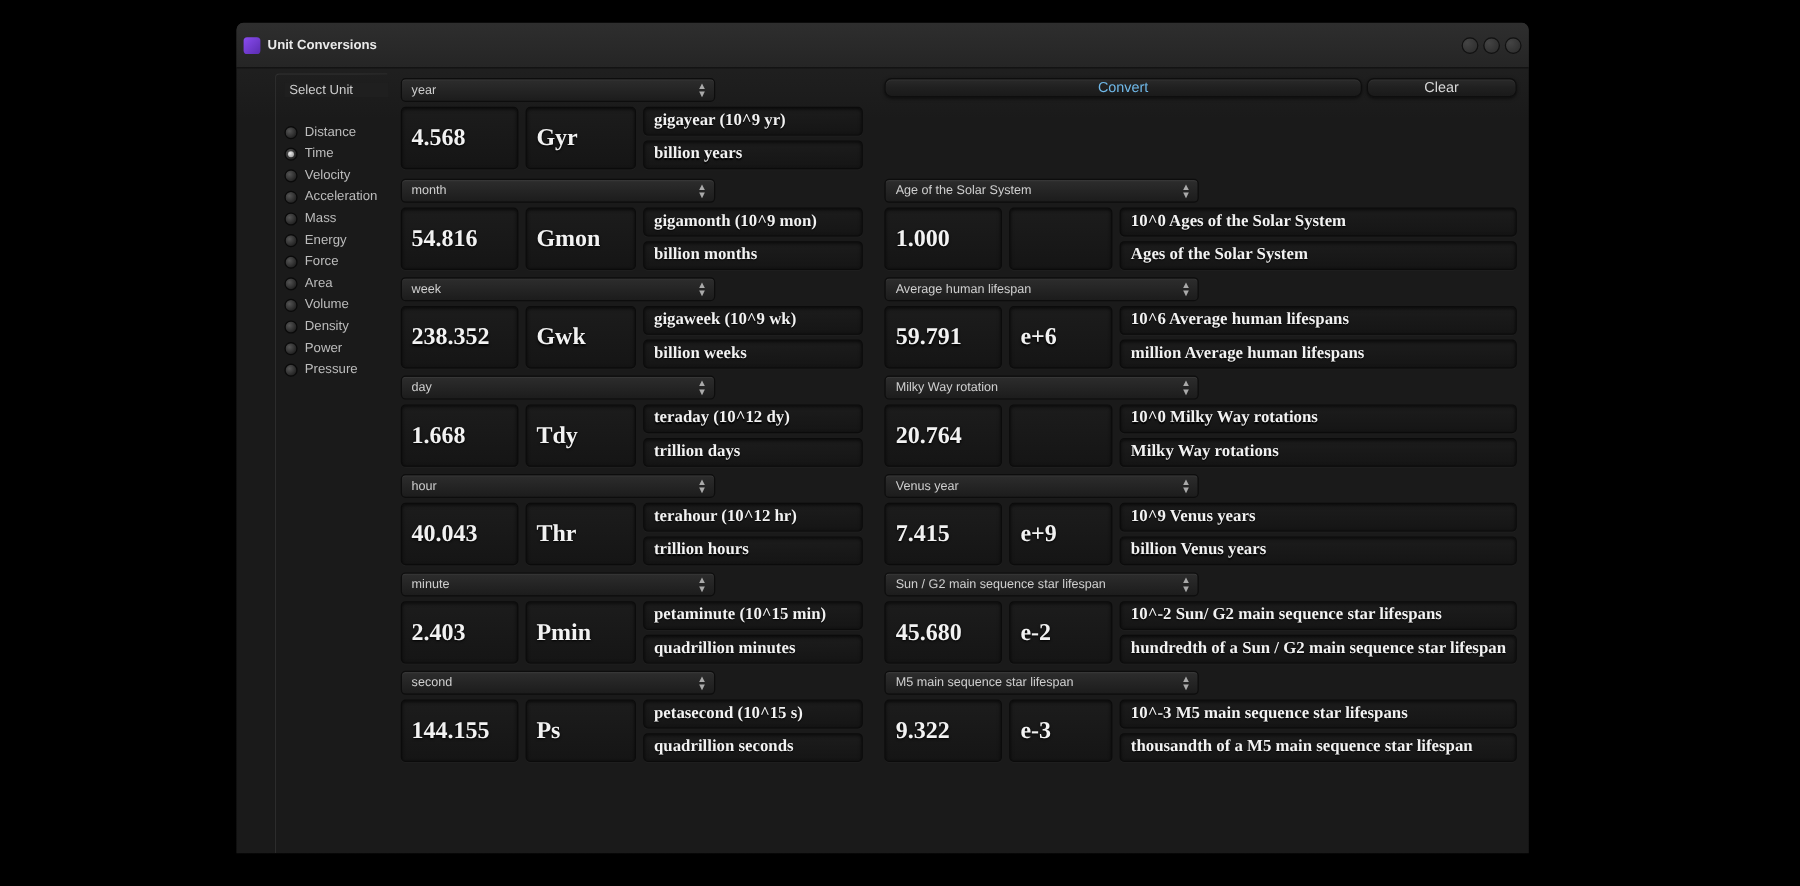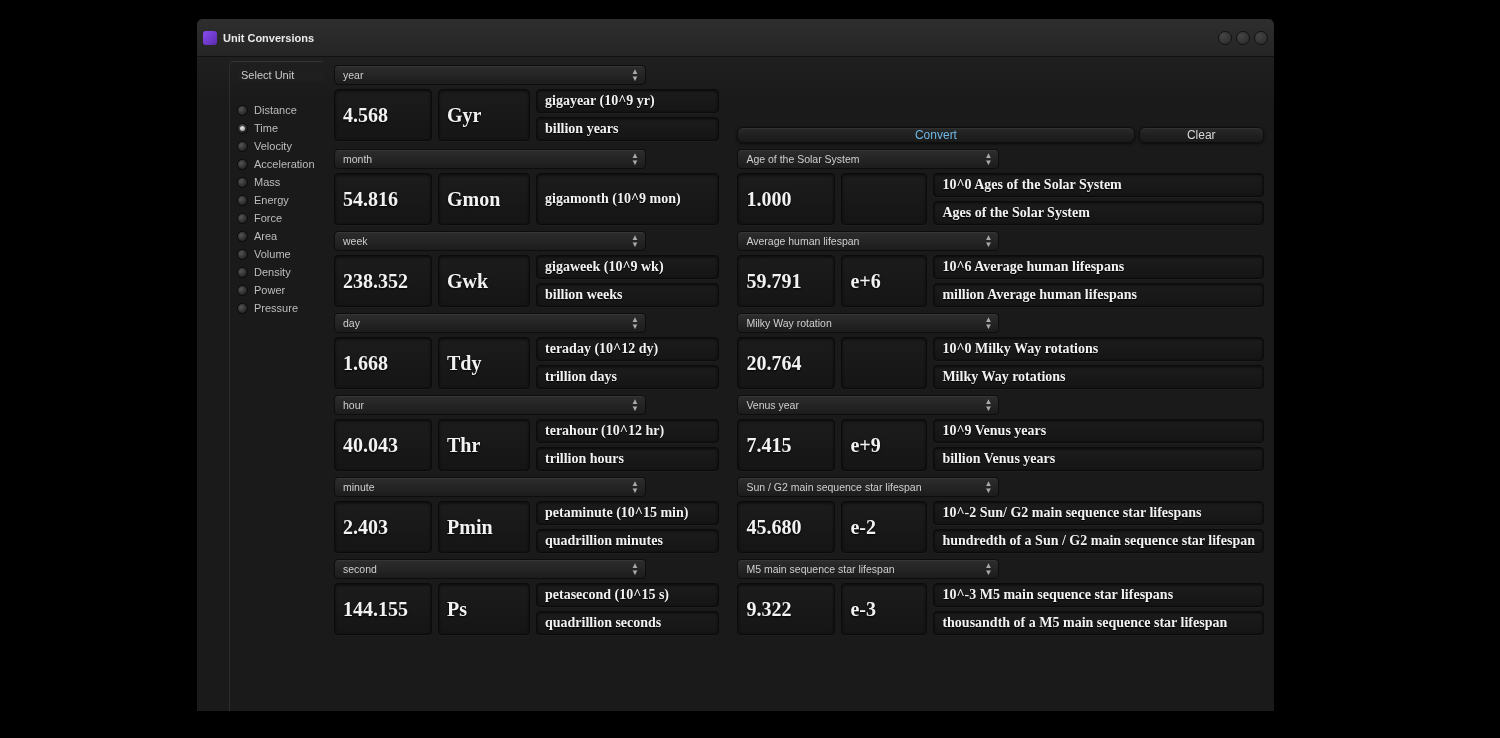--- a/index.html
+++ b/index.html
@@ -116,21 +116,21 @@
   }
   .col {
     flex: 1;
     display: flex;
     flex-direction: column;
   }
   .top-row {
     display: flex;
     gap: 4px;
     margin-bottom: 6px;
-    align-items: flex-end;
+    align-items: flex-start;
     height: 78px;
   }
   .btn {
     flex: 1;
     border-radius: 6px;
     background: linear-gradient(#2a2a2a, #202020 50%, #1a1a1a);
     border: 1px solid #0e0e0e;
     display: flex;
     align-items: center;
     justify-content: center;
@@ -206,21 +206,21 @@
     flex-direction: column;
     gap: 4px;
     font-weight: bold;
   }
   .desc {
     flex: 1;
     font-size: 14px;
     height: 24px;
     text-shadow: 0 1px 1px #000;
   }
-  .col-left .dropdown { width: 312px; }
+  .col-left .dropdown { width: 262px; }
   .col-right .dropdown { width: 262px; }
   .col-right .val { width: 98px; }
   .col-right .abbr { width: 86px; }
 </style>
 </head>
 <body>
 
 <div class="window">
   <div class="titlebar">
     <div class="app-icon"></div>
@@ -316,20 +316,21 @@
                 <span class="chev">
                   <span>▲</span>
                   <span>▼</span>
                 </span>
               </div>
               <div class="row">
                 <div class="cell val">54.816</div>
                 <div class="cell abbr">Gmon</div>
                 <div class="desc-col">
                   <div class="cell desc">gigamonth  (10^9 mon)</div>
+                  <div class="cell desc">billion months</div>
                 </div>
               </div>
             </div>
             <div class="group">
               <div class="dropdown">
                 <span>week</span>
                 <span class="chev">
                   <span>▲</span>
                   <span>▼</span>
                 </span>

